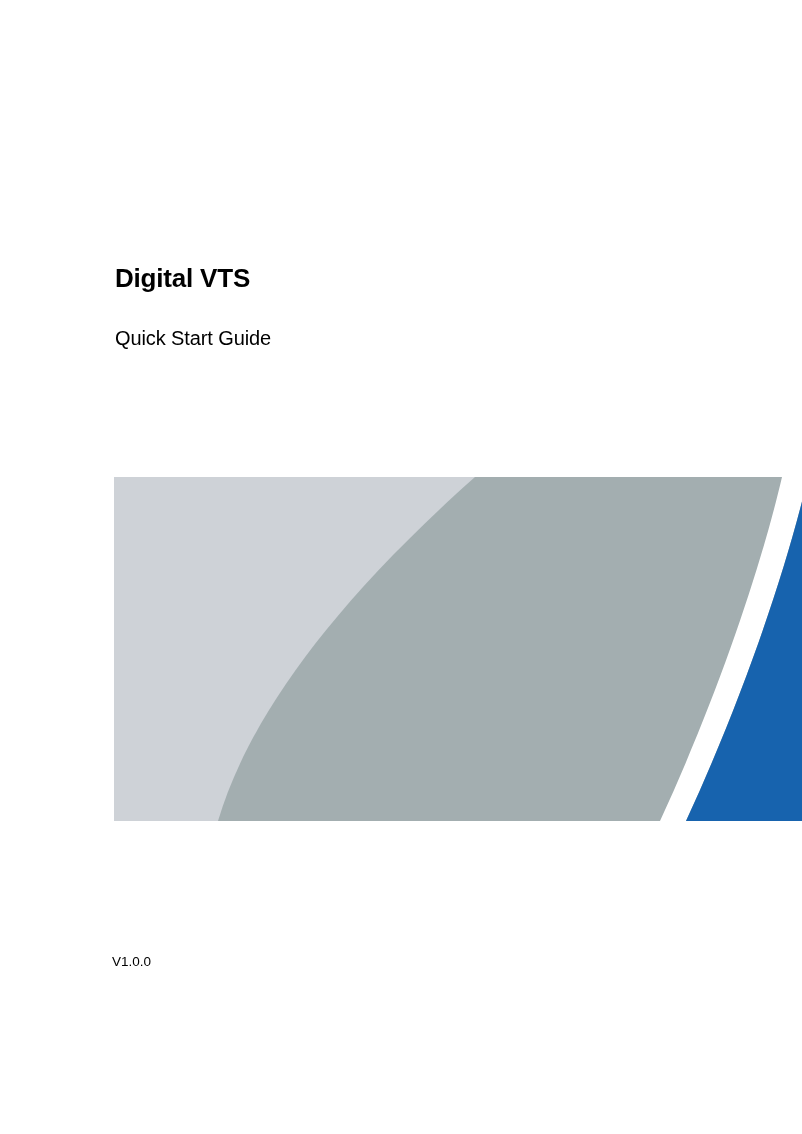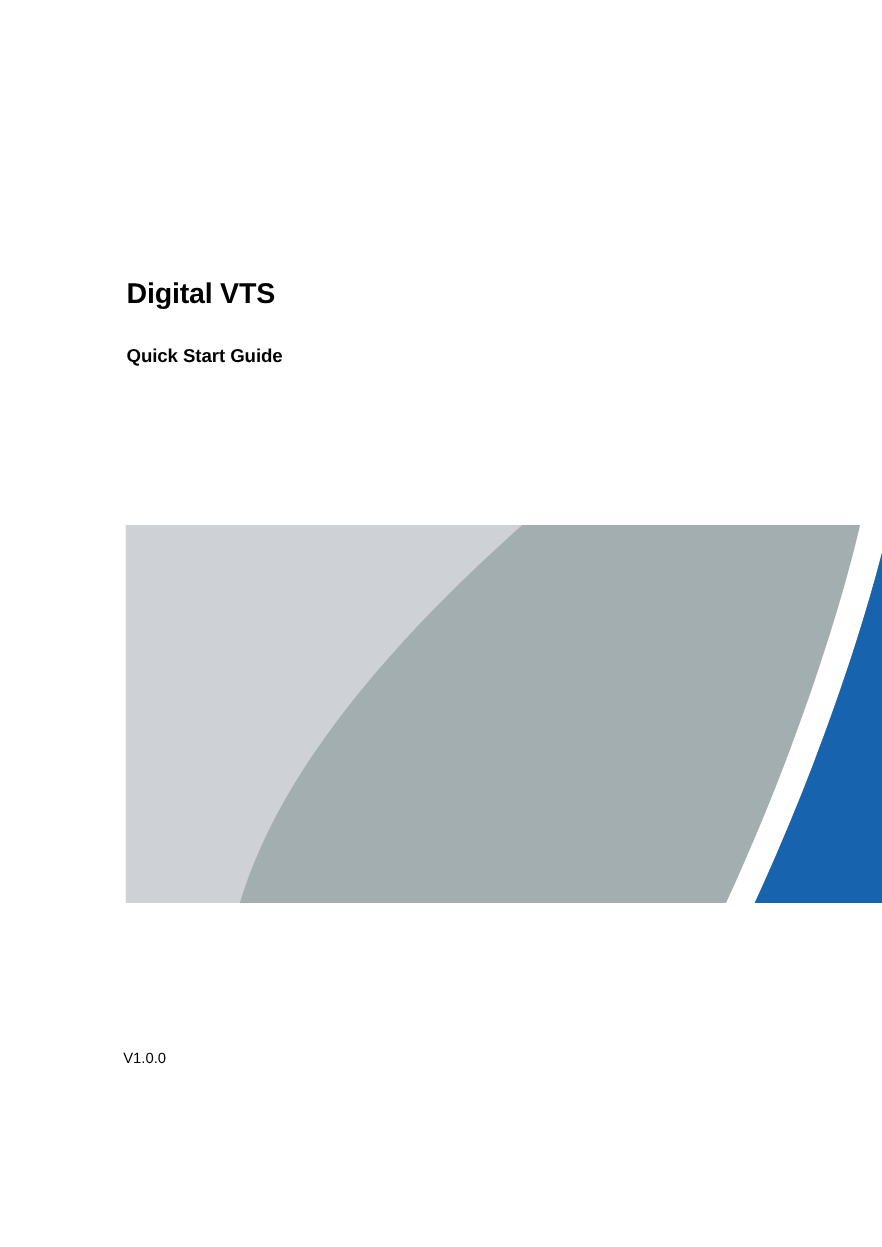--- a/index.html
+++ b/index.html
@@ -17,36 +17,36 @@
     width: 802px;
     height: 1134px;
     background: #ffffff;
     overflow: hidden;
   }
 
   
   .title-block {
     position: absolute;
     left: 115px;
-    top: 252px;
+    top: 264px;
     width: 620px;
   }
   .doc-title {
     margin: 0;
     font-size: 26px;
     font-weight: bold;
     line-height: 1.15;
     letter-spacing: -0.2px;
     color: #000000;
   }
   .doc-subtitle {
     margin: 0;
     padding-top: 32px;
-    font-size: 17px;
-    font-weight: bold;
+    font-size: 20px;
+    font-weight: normal;
     line-height: 1.2;
     letter-spacing: -0.1px;
     color: #000000;
   }
 
   
   .cover-graphic {
     position: absolute;
     left: 114px;
     top: 477px;

